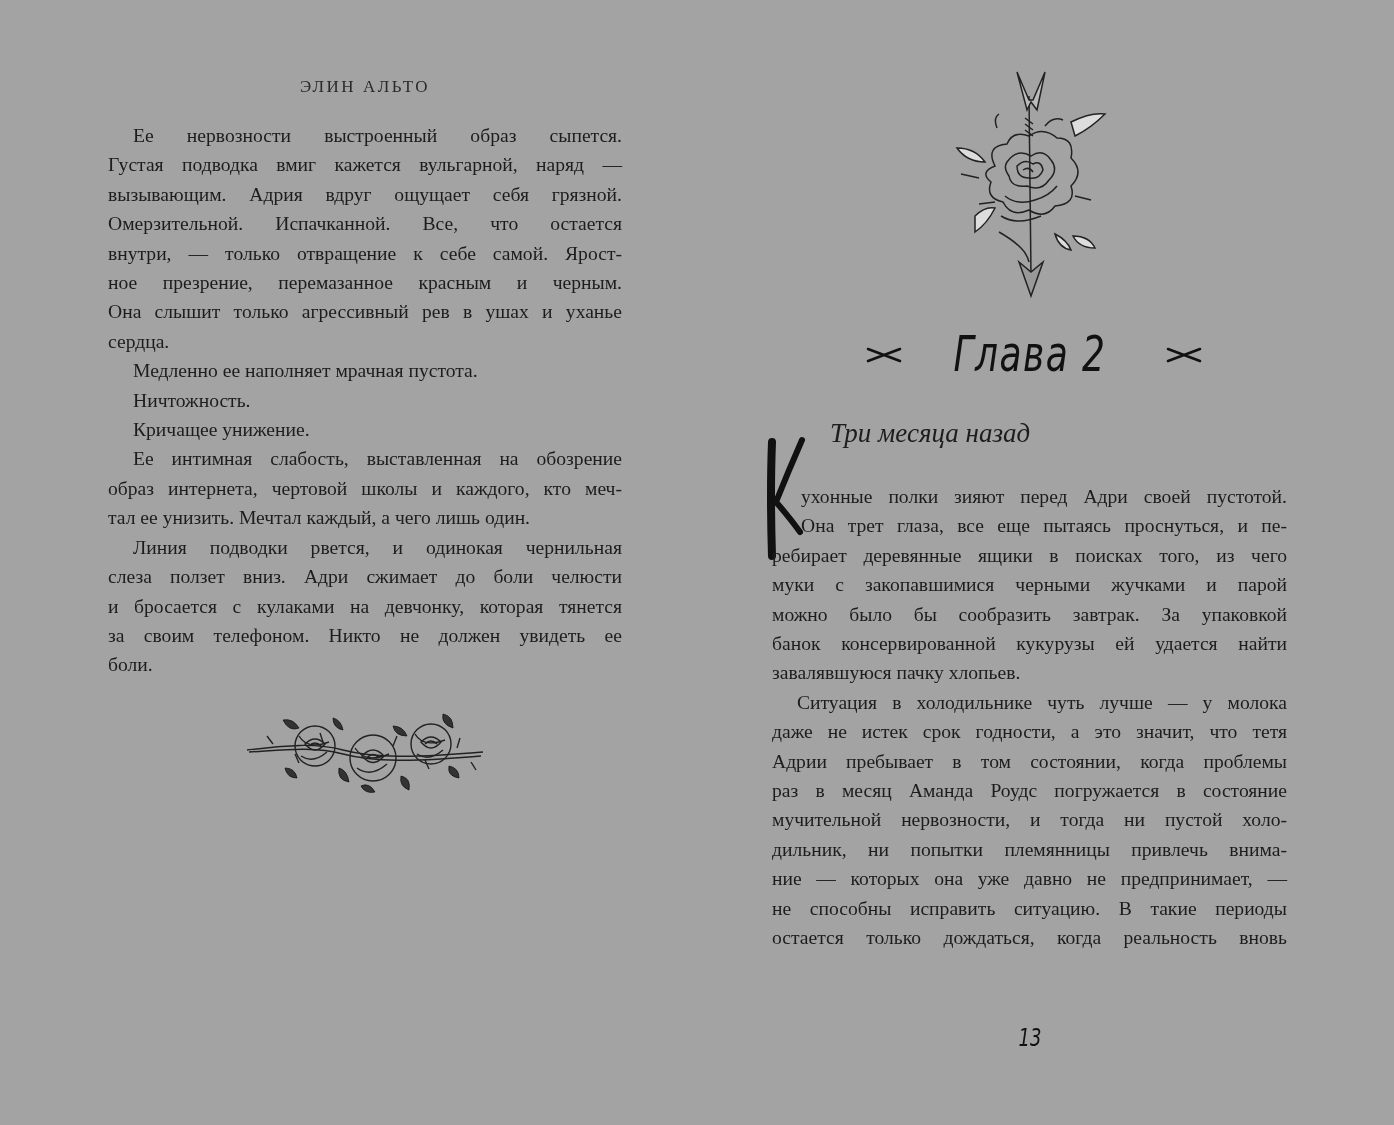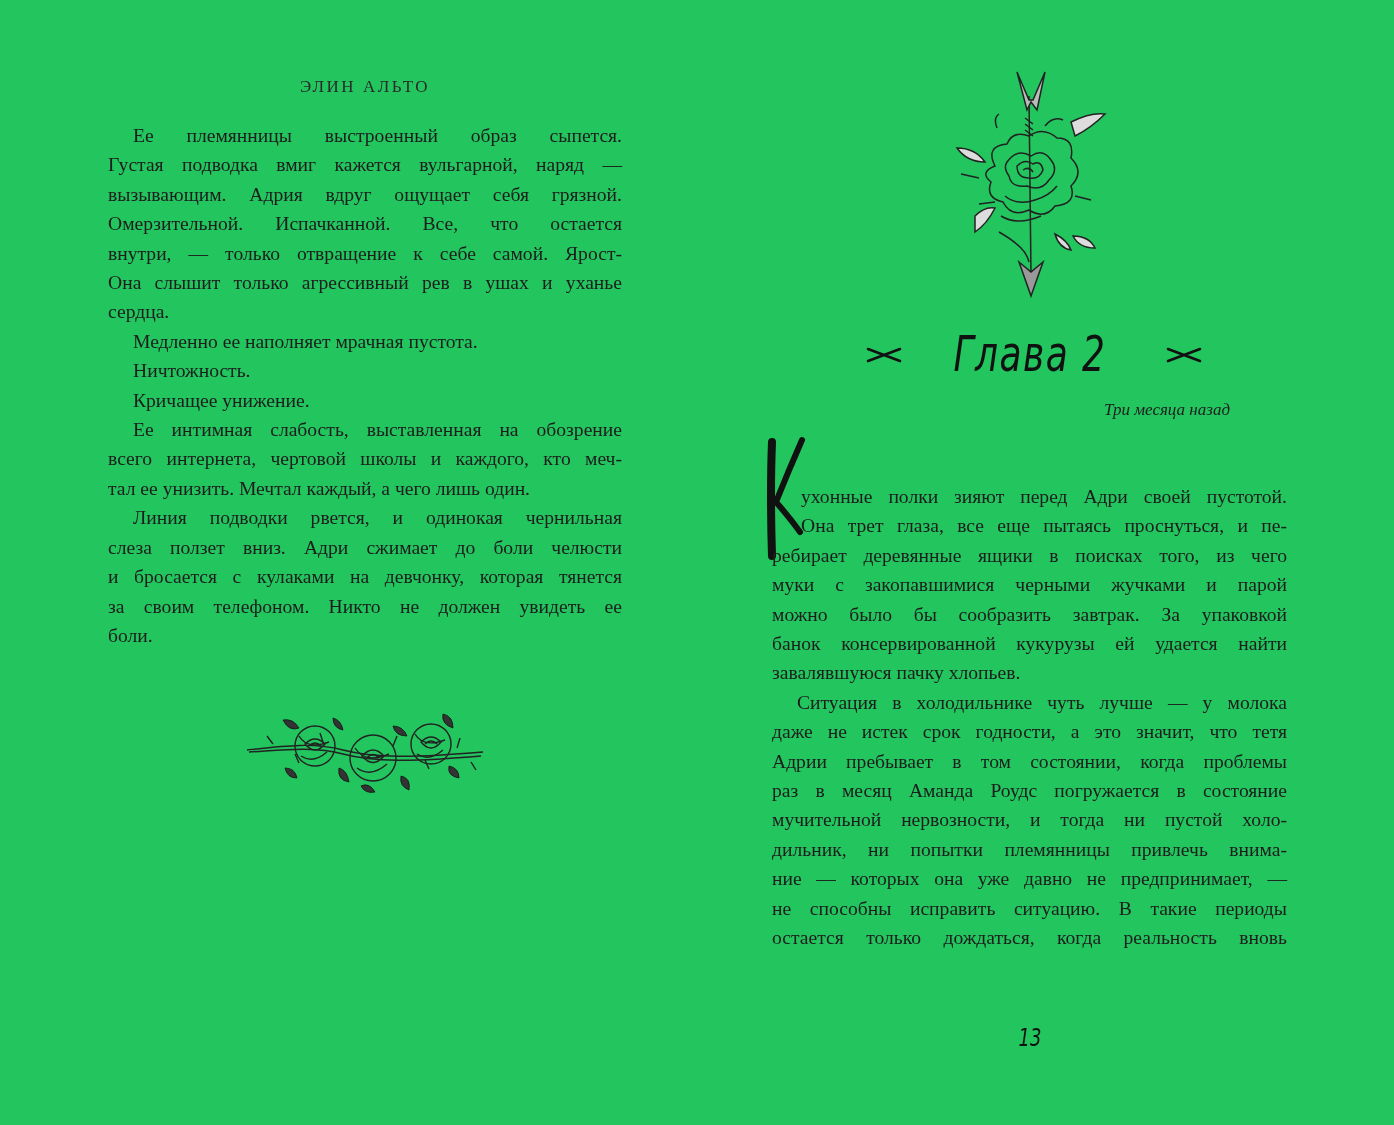--- a/index.html
+++ b/index.html
@@ -1,18 +1,18 @@
 <!DOCTYPE html>
 <html><head>
 <meta charset="utf-8">
 <style>
   html, body { margin:0; padding:0; background:#ffffff; }
   body { width:1394px; height:1125px; position:relative; overflow:hidden;
          font-family:"DejaVu Serif","Liberation Serif",serif; color:#1d1d1d; }
-  .page { position:absolute; top:0; height:1125px; background:#22c55e; }
+  .page { position:absolute; top:0; height:1125px; background:#a3a3a3; }
   .page-left { left:0; width:697px; }
   .page-right { left:697px; width:697px; }
 
   .running-head { position:absolute; top:77px; left:108px; width:514px; text-align:center;
                   font-family:"Liberation Serif",serif; font-size:17px; letter-spacing:2.5px; color:#2a2a2a; }
 
   .text-block { position:absolute; font-family:"Liberation Serif",serif; font-size:19.6px;
                 line-height:29.4px; color:#1d1d1d; }
   .left-text { top:121px; left:108px; width:514px; }
   .right-text { top:482px; left:772px; width:515px; }
@@ -26,45 +26,46 @@
   .rose-ornament { position:absolute; left:243px; top:706px; width:244px; height:88px; }
   .arrow-rose { position:absolute; left:945px; top:66px; width:170px; height:232px; }
 
   .chapter-title { position:absolute; top:325px; left:900px; width:260px; text-align:center;
                    font-family:"DejaVu Sans",sans-serif; font-size:50px; font-weight:300;
                    font-style:italic; letter-spacing:2px; color:#111; transform:scaleX(0.72); transform-origin:center; }
   .cross { position:absolute; top:346px; width:36px; height:18px; }
   .cross-left { left:866px; }
   .cross-right { left:1166px; }
 
-  .chapter-subtitle { position:absolute; top:400px; left:830px; width:400px; text-align:right;
-                      font-family:"Liberation Serif",serif; font-style:italic; font-size:17px; color:#1d1d1d; }
+  .chapter-subtitle { position:absolute; top:418px; left:830px; width:400px; text-align:left;
+                      font-family:"Liberation Serif",serif; font-style:italic; font-size:27px; color:#1d1d1d; }
 
   .page-number { position:absolute; top:1024px; left:1005px; width:50px; text-align:center;
                  font-family:"DejaVu Sans",sans-serif; font-size:24px; font-style:italic; color:#111;
                  transform:scaleX(0.75); }
 </style>
 </head>
 <body>
 
 <div class="page page-left">
   <div class="running-head">ЭЛИН АЛЬТО</div>
   <div class="text-block left-text" id="left-text">
-      <span class="line ind">Ее племянницы выстроенный образ сыпется.</span>
+      <span class="line ind">Ее нервозности выстроенный образ сыпется.</span>
       <span class="line">Густая подводка вмиг кажется вульгарной, наряд —</span>
       <span class="line">вызывающим. Адрия вдруг ощущает себя грязной.</span>
       <span class="line">Омерзительной. Испачканной. Все, что остается</span>
       <span class="line">внутри, — только отвращение к себе самой. Ярост-</span>
+      <span class="line">ное презрение, перемазанное красным и черным.</span>
       <span class="line">Она слышит только агрессивный рев в ушах и уханье</span>
       <span class="line last">сердца.</span>
       <span class="line last ind">Медленно ее наполняет мрачная пустота.</span>
       <span class="line last ind">Ничтожность.</span>
       <span class="line last ind">Кричащее унижение.</span>
       <span class="line ind">Ее интимная слабость, выставленная на обозрение</span>
-      <span class="line">всего интернета, чертовой школы и каждого, кто меч-</span>
+      <span class="line">образ интернета, чертовой школы и каждого, кто меч-</span>
       <span class="line last">тал ее унизить. Мечтал каждый, а чего лишь один.</span>
       <span class="line ind">Линия подводки рвется, и одинокая чернильная</span>
       <span class="line">слеза ползет вниз. Адри сжимает до боли челюсти</span>
       <span class="line">и бросается с кулаками на девчонку, которая тянется</span>
       <span class="line">за своим телефоном. Никто не должен увидеть ее</span>
       <span class="line last">боли.</span>
     </div>
 
   <svg class="rose-ornament" viewBox="0 0 244 88">
     <g fill="none" stroke="#222" stroke-width="1.4">

